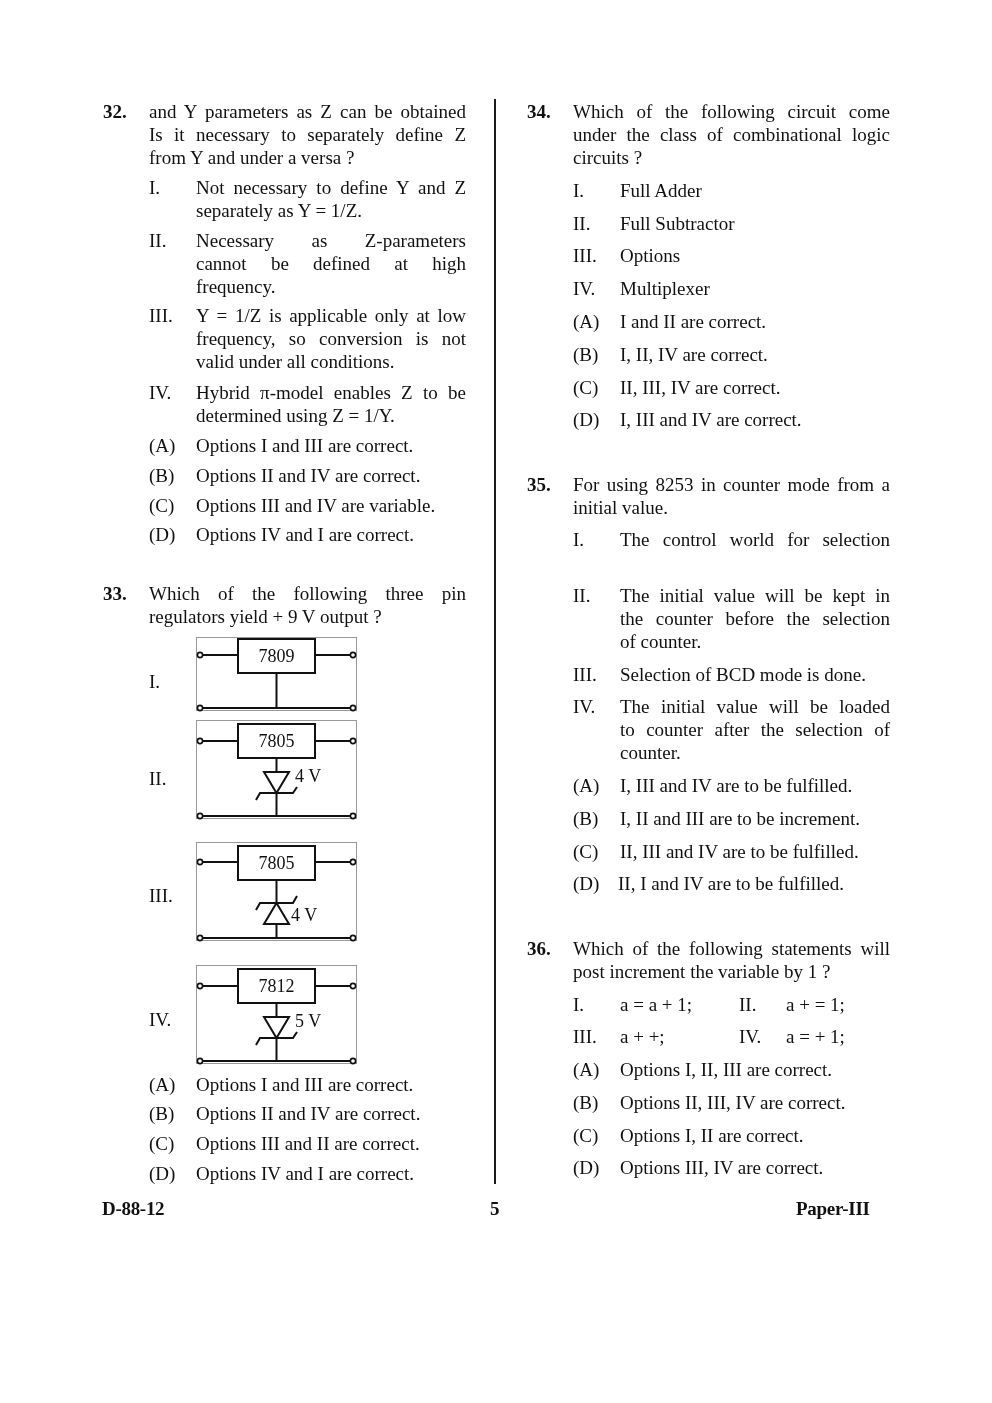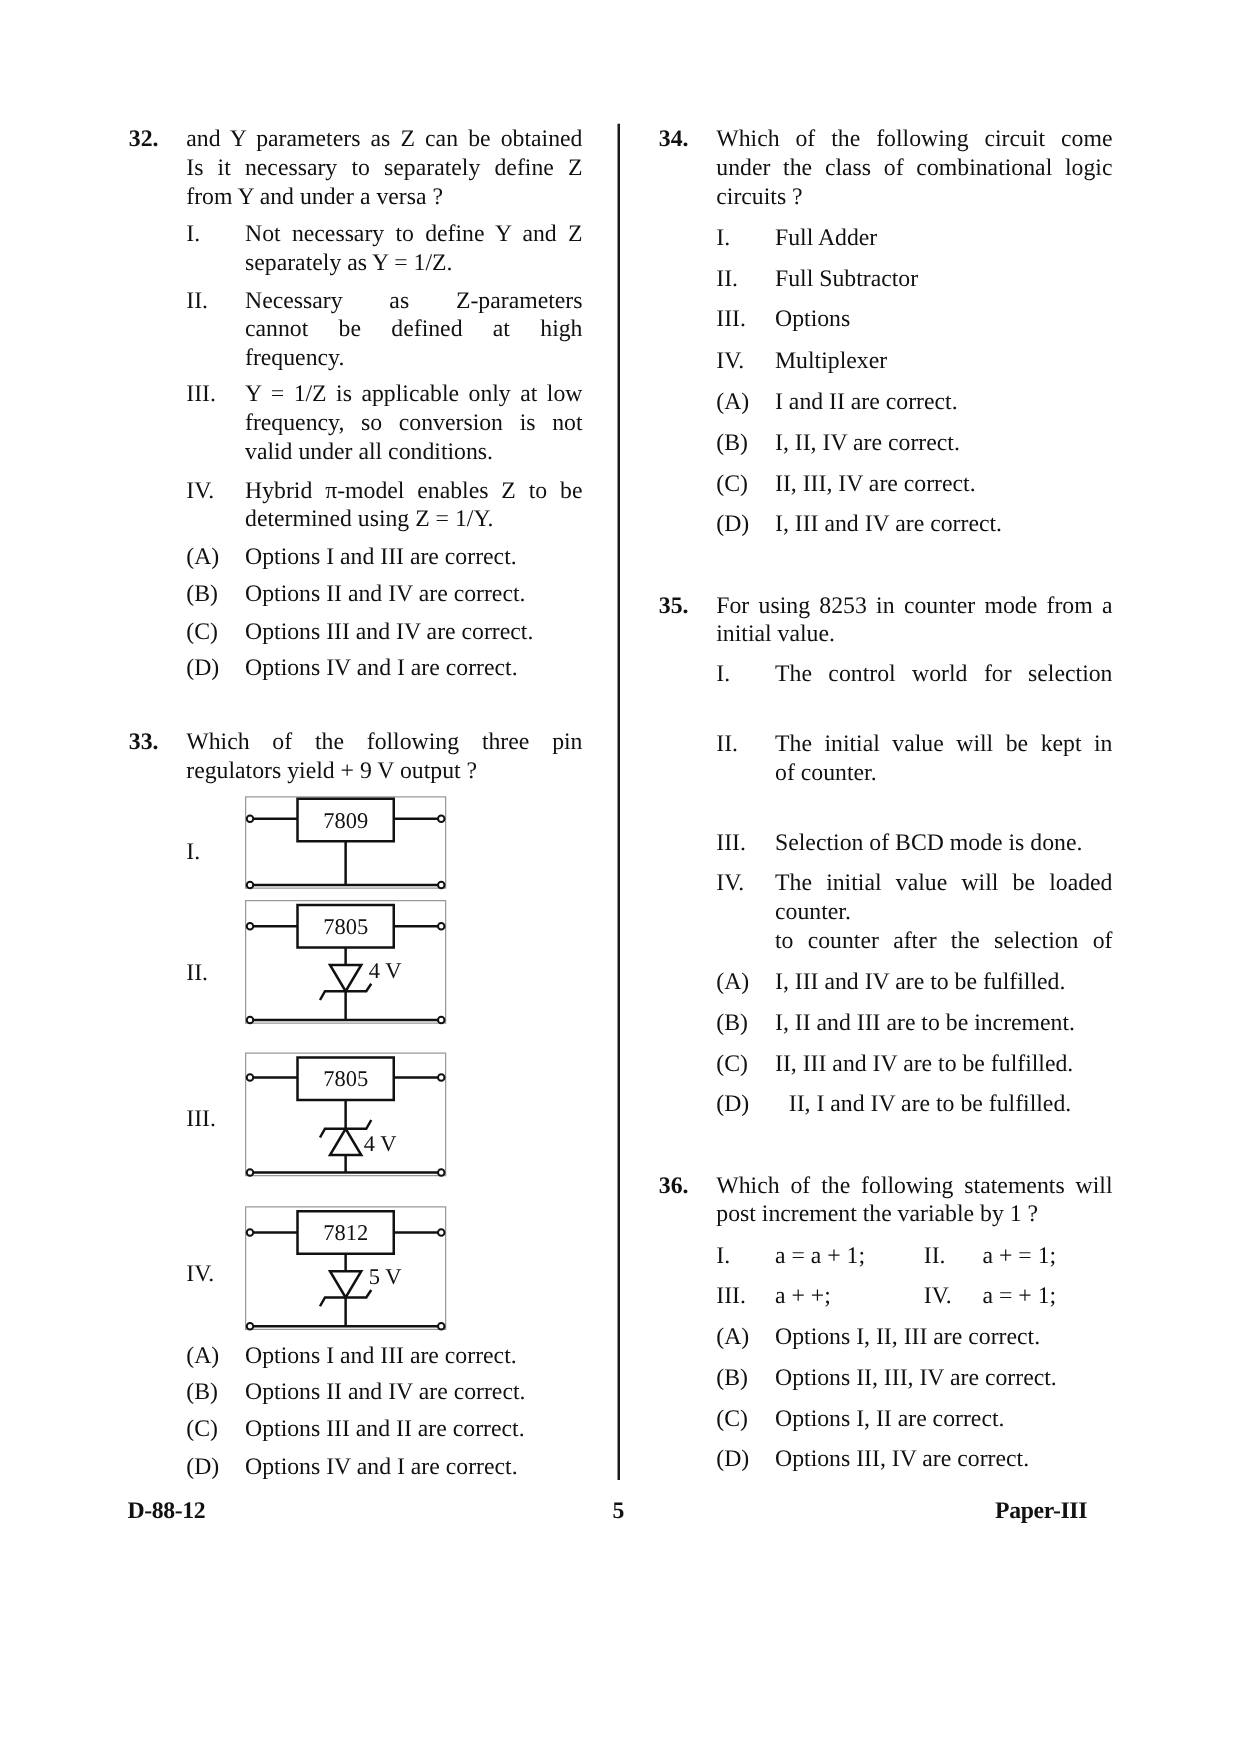--- a/index.html
+++ b/index.html
@@ -68,21 +68,21 @@
   <div class="row" style="left:149px;top:434px;">
     <span class="lbl">(A)</span>
     <span class="txt" style="left:47px;white-space:nowrap;">Options I and III are correct.</span>
   </div>
   <div class="row" style="left:149px;top:464px;">
     <span class="lbl">(B)</span>
     <span class="txt" style="left:47px;white-space:nowrap;">Options II and IV are correct.</span>
   </div>
   <div class="row" style="left:149px;top:494px;">
     <span class="lbl">(C)</span>
-    <span class="txt" style="left:47px;white-space:nowrap;">Options III and IV are correct.</span>
+    <span class="txt" style="left:47px;white-space:nowrap;">Options III and IV are variable.</span>
   </div>
   <div class="row" style="left:149px;top:523px;">
     <span class="lbl">(D)</span>
     <span class="txt" style="left:47px;white-space:nowrap;">Options IV and I are correct.</span>
   </div>
 </div>
 
 <div>
   <div class="qnum" style="left:103px;top:582px;">33.</div>
   <div class="qtext" style="left:149px;top:582px;width:317px;">
@@ -236,55 +236,56 @@
     <span class="lbl">I.</span>
     <div class="txt" style="left:47px;width:270px;">
       <div style="text-align-last:justify;">The control world for selection</div>
     </div>
   </div>
 
   <div class="row" style="left:573px;top:584px;width:317px;">
     <span class="lbl">II.</span>
     <div class="txt" style="left:47px;width:270px;">
       <div style="text-align-last:justify;">The initial value will be kept in</div>
+      <div style="text-align-last:justify;">the counter before the selection</div>
       <div>of counter.</div>
     </div>
   </div>
 
   <div class="row" style="left:573px;top:663px;width:317px;">
     <span class="lbl">III.</span>
     <div class="txt" style="left:47px;width:270px;">
       <div>Selection of BCD mode is done.</div>
     </div>
   </div>
 
   <div class="row" style="left:573px;top:695px;width:317px;">
     <span class="lbl">IV.</span>
     <div class="txt" style="left:47px;width:270px;">
       <div style="text-align-last:justify;">The initial value will be loaded</div>
+      <div style="text-align-last:justify;">to counter after the selection of</div>
       <div>counter.</div>
-      <div style="text-align-last:justify;">to counter after the selection of</div>
     </div>
   </div>
 
   <div class="row" style="left:573px;top:774px;">
     <span class="lbl">(A)</span>
     <span class="txt" style="left:47px;white-space:nowrap;">I, III and IV are to be fulfilled.</span>
   </div>
   <div class="row" style="left:573px;top:807px;">
     <span class="lbl">(B)</span>
     <span class="txt" style="left:47px;white-space:nowrap;">I, II and III are to be increment.</span>
   </div>
   <div class="row" style="left:573px;top:840px;">
     <span class="lbl">(C)</span>
     <span class="txt" style="left:47px;white-space:nowrap;">II, III and IV are to be fulfilled.</span>
   </div>
   <div class="row" style="left:573px;top:872px;">
     <span class="lbl">(D)</span>
-    <span class="txt" style="left:58px;white-space:nowrap;">II, I and IV are to be fulfilled.</span>
+    <span class="txt" style="left:45px;white-space:nowrap;">II, I and IV are to be fulfilled.</span>
   </div>
 </div>
 
 <div>
   <div class="qnum" style="left:527px;top:937px;">36.</div>
   <div class="qtext" style="left:573px;top:937px;width:317px;">
     <div style="text-align-last:justify;">Which of the following statements will</div>
     <div>post increment the variable by 1 ?</div>
   </div>
 

